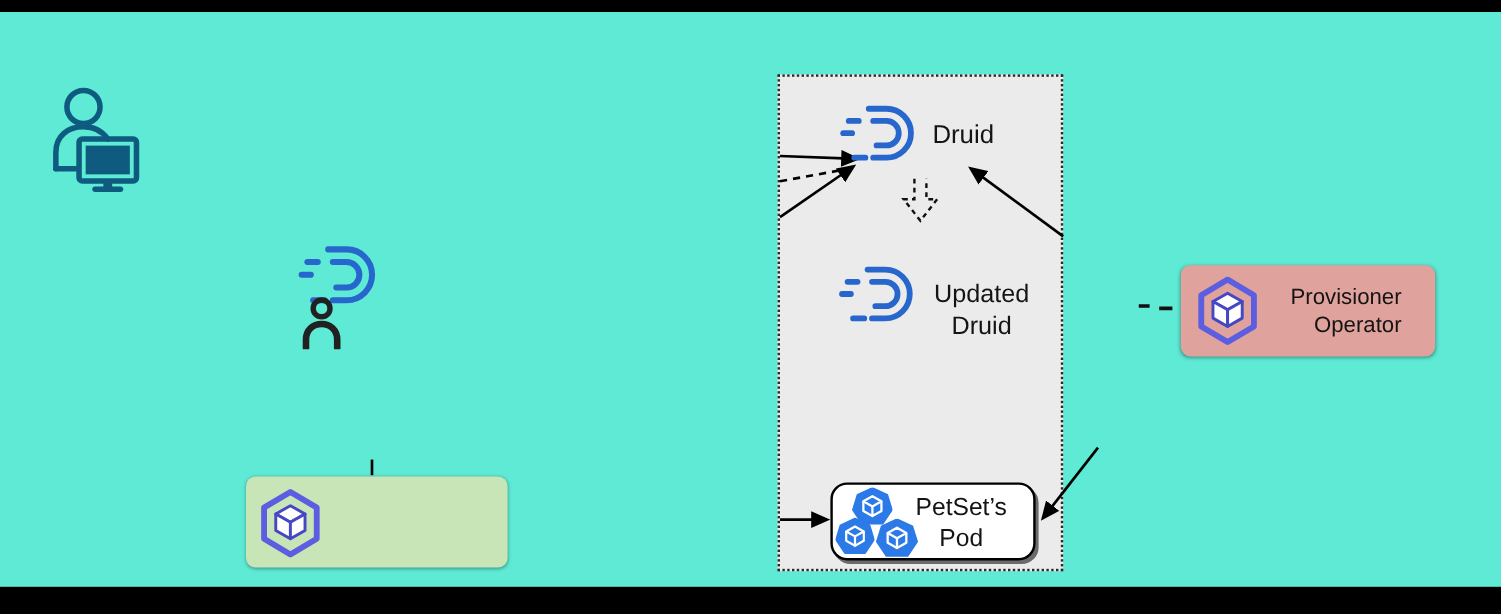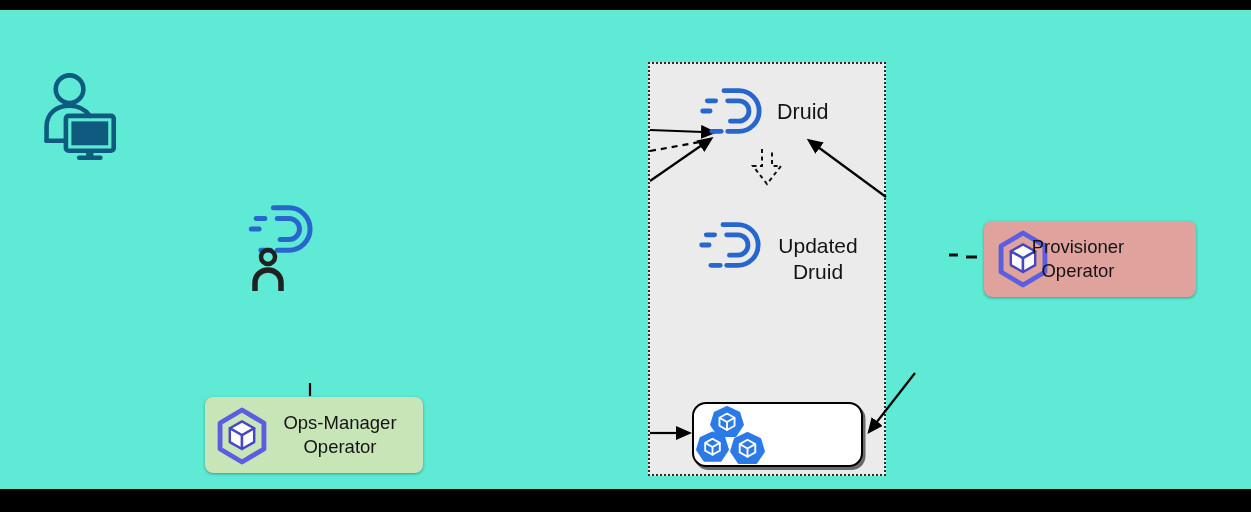--- a/index.html
+++ b/index.html
@@ -13,21 +13,21 @@
   .cluster{left:648px;top:62px;width:238px;height:414px;background:#ebebeb;
            border:2px dotted #2a2a2a;box-sizing:border-box;z-index:1;}
   
   #arrows{position:absolute;left:0;top:0;z-index:3;pointer-events:none;}
   
   .lbl{position:absolute;z-index:4;color:#141414;}
   .lbl-druid{left:777px;top:100px;font-size:21.5px;}
   .lbl-updated{left:754px;top:233px;width:128px;text-align:center;font-size:21px;line-height:26px;}
   .lbl-petset{left:749px;top:410px;width:104px;text-align:center;font-size:20.5px;line-height:26px;}
   .lbl-ops{left:264px;top:411px;width:152px;text-align:center;font-size:18.5px;line-height:23.5px;}
-  .lbl-prov{left:1012px;top:235px;width:132px;text-align:center;font-size:18.5px;line-height:23.5px;}
+  .lbl-prov{left:1036px;top:235px;width:132px;text-align:right;font-size:18.5px;line-height:23.5px;}
   
   .petset-box{left:692px;top:402px;width:171px;height:65px;background:#fff;border:2.5px solid #000;
               border-radius:14px;box-sizing:border-box;box-shadow:2.5px 3px 0 rgba(0,0,0,0.55);z-index:2;}
   .op-box{border-radius:8px;z-index:2;box-shadow:0 1px 3px rgba(0,0,0,0.35);}
   .ops-box{left:205px;top:397px;width:218px;height:76px;background:#c8e5b8;}
   .prov-box{left:984px;top:221px;width:212px;height:76px;background:#dfa29c;}
   .icon{position:absolute;z-index:4;}
   svg{display:block;}
 </style>
 </head>
@@ -127,26 +127,26 @@
   <div class="abs petset-box"></div>
   <svg class="icon" style="left:710px;top:406px;" width="34" height="32">
       <use href="#sym-pod"></use>
     </svg>
   <svg class="icon" style="left:696px;top:431px;" width="33" height="32">
       <use href="#sym-pod"></use>
     </svg>
   <svg class="icon" style="left:730px;top:432px;" width="35" height="33">
       <use href="#sym-pod"></use>
     </svg>
+  <div class="lbl lbl-petset">PetSet’s Pod</div>
 
   <div class="abs op-box ops-box"></div>
   <svg class="icon" style="left:216px;top:406px;" width="52" height="60">
       <use href="#sym-operator"></use>
     </svg>
-  <div class="lbl lbl-ops">Ops-Manager Operator</div>
 
   <div class="abs op-box prov-box"></div>
   <svg class="icon" style="left:997px;top:229px;" width="52" height="60">
       <use href="#sym-operator"></use>
     </svg>
   <div class="lbl lbl-prov">Provisioner Operator</div>
 
 </div>
 
 </body></html>

